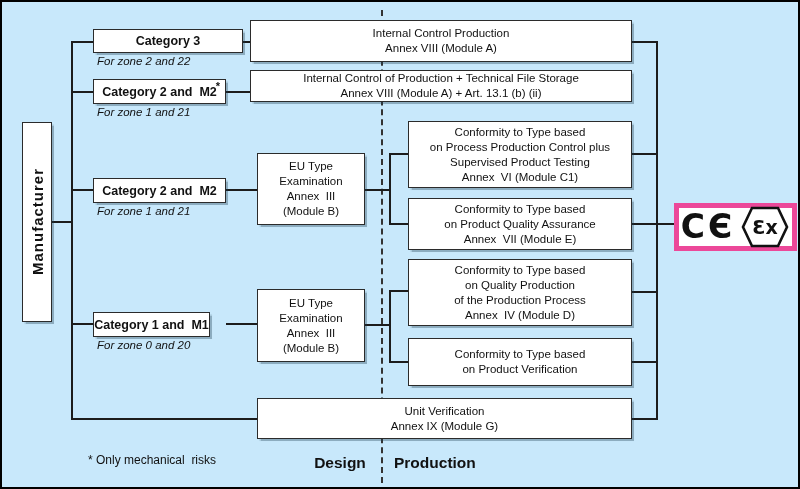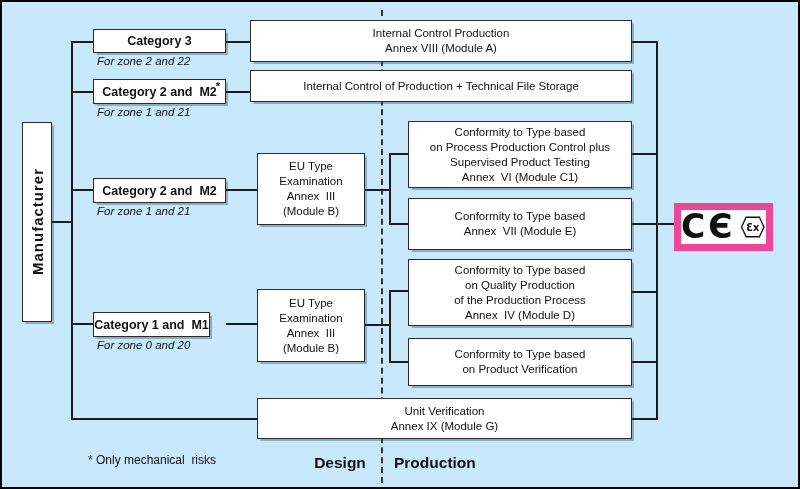--- a/index.html
+++ b/index.html
@@ -44,22 +44,22 @@
   .asterisk{
     position:absolute;top:0px;right:5px;font-weight:bold;font-size:11px;
   }
   .phase-label{
     position:absolute;font-weight:bold;font-size:15.5px;z-index:2;text-align:center;
   }
   .footnote{
     position:absolute;left:86px;top:451px;font-size:12px;z-index:2;white-space:pre-wrap;
   }
   .ce-box{
-    position:absolute;left:672px;top:201px;width:99px;height:48px;
-    background:#fff;border:7px solid #ec4899;z-index:2;box-sizing:border-box;
+    position:absolute;left:672px;top:201px;width:123px;height:48px;
+    background:#fff;border:5px solid #ec4899;z-index:2;box-sizing:border-box;
     display:flex;align-items:center;justify-content:center;gap:5px;
   }
   .ce-text{
     font-family:"DejaVu Sans", sans-serif;
     font-weight:bold;font-size:33px;letter-spacing:3px;line-height:1;
     transform:translateY(-1px);
   }
   .ex-hex{display:block;}
 </style>
 </head>
@@ -93,21 +93,21 @@
   <div class="ln" style="left:630px;top:221px;width:42px;height:2px;"></div>
   <div class="ln" style="left:630px;top:289px;width:24px;height:2px;"></div>
   <div class="ln" style="left:630px;top:359px;width:24px;height:2px;"></div>
   <div class="ln" style="left:630px;top:416px;width:26px;height:2px;"></div>
   <div class="ln" style="left:69px;top:416px;width:186px;height:2px;"></div>
 
   <div class="mfr">
     <span>Manufacturer</span>
   </div>
 
-  <div class="box" style="left:91px;top:27px;width:133px;height:24px;">
+  <div class="box" style="left:91px;top:27px;width:150px;height:24px;">
     <span class="cat-title">Category 3</span>
   </div>
   <div class="zone-label" style="left:95px;top:53px;">For zone 2 and 22</div>
 
   <div class="box" style="left:91px;top:77px;width:133px;height:25px;">
     <span class="cat-title">Category 2 and  M2</span>
     <span class="asterisk">*</span>
   </div>
   <div class="zone-label" style="left:95px;top:104px;">For zone 1 and 21</div>
 
@@ -120,20 +120,21 @@
     <span class="cat-title">Category 1 and  M1</span>
   </div>
   <div class="zone-label" style="left:95px;top:337px;">For zone 0 and 20</div>
 
   <div class="box" style="left:248px;top:18px;width:382px;height:42px;">
     <span class="box-line bold">Internal Control Production</span>
     <span class="box-line">Annex VIII (Module A)</span>
   </div>
   <div class="box" style="left:248px;top:68px;width:382px;height:32px;">
     <span class="box-line bold">Internal Control of Production + Technical File Storage</span>
+    <span class="box-line">Annex VIII (Module A) + Art. 13.1 (b) (ii)</span>
   </div>
 
   <div class="box" style="left:255px;top:151px;width:108px;height:72px;">
     <span class="box-line bold">EU Type</span>
     <span class="box-line bold">Examination</span>
     <span class="box-line">Annex  III</span>
     <span class="box-line">(Module B)</span>
   </div>
   <div class="box" style="left:255px;top:287px;width:108px;height:73px;">
     <span class="box-line bold">EU Type</span>
@@ -143,20 +144,21 @@
   </div>
 
   <div class="box" style="left:406px;top:119px;width:224px;height:67px;">
     <span class="box-line bold">Conformity to Type based</span>
     <span class="box-line bold">on Process Production Control plus</span>
     <span class="box-line bold">Supervised Product Testing</span>
     <span class="box-line">Annex  VI (Module C1)</span>
   </div>
   <div class="box" style="left:406px;top:196px;width:224px;height:52px;">
     <span class="box-line bold">Conformity to Type based</span>
+    <span class="box-line bold">on Product Quality Assurance</span>
     <span class="box-line">Annex  VII (Module E)</span>
   </div>
   <div class="box" style="left:406px;top:257px;width:224px;height:67px;">
     <span class="box-line bold">Conformity to Type based</span>
     <span class="box-line bold">on Quality Production</span>
     <span class="box-line bold">of the Production Process</span>
     <span class="box-line">Annex  IV (Module D)</span>
   </div>
   <div class="box" style="left:406px;top:336px;width:224px;height:48px;">
     <span class="box-line bold">Conformity to Type based</span>

